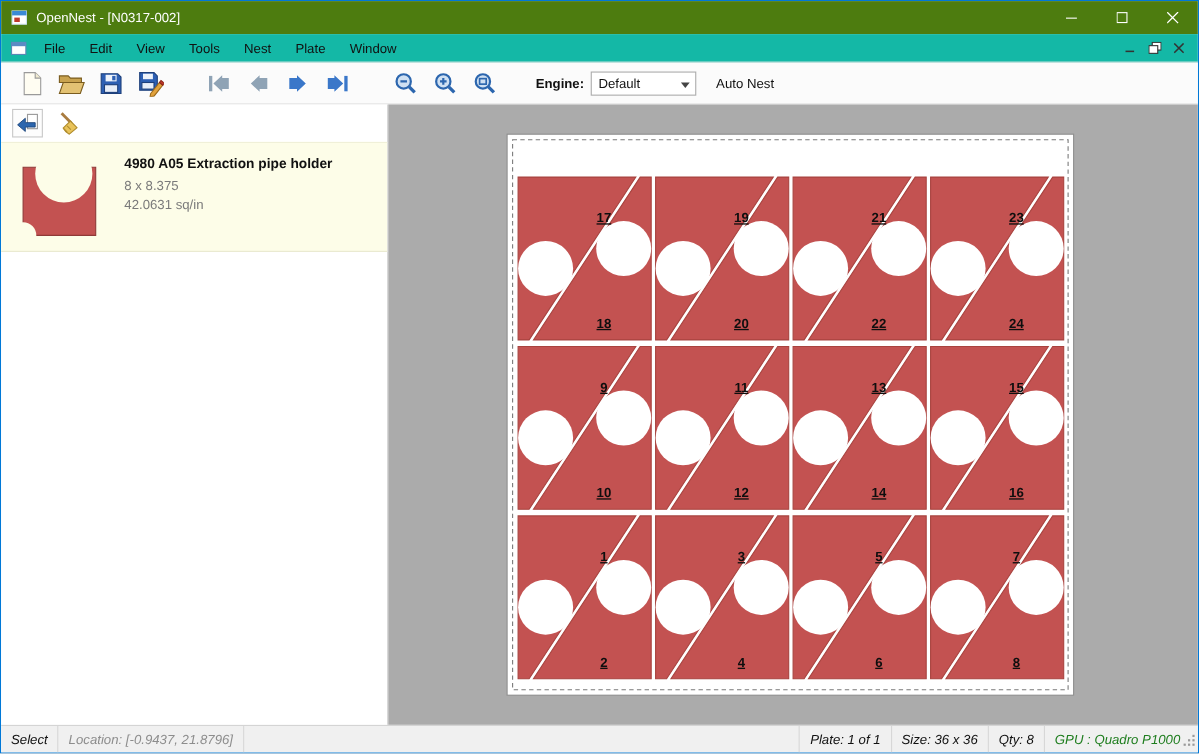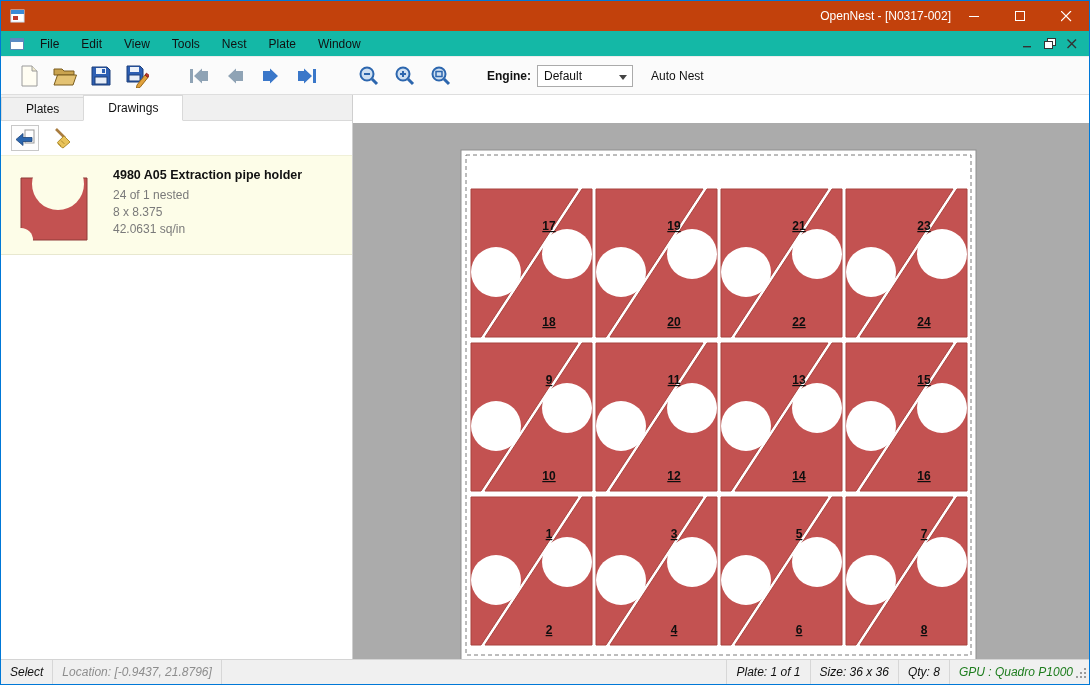--- a/index.html
+++ b/index.html
@@ -1,20 +1,20 @@
 <!DOCTYPE html>
 <html><head>
 <meta charset="utf-8">
 <style>
   * { margin:0; padding:0; box-sizing:border-box; }
   html,body { width:1090px; height:685px; font-family:"Liberation Sans",sans-serif; font-size:12px; color:#111; }
   .window { width:1090px; height:685px; border:1px solid #0078D7; display:flex; flex-direction:column; background:#fff; overflow:hidden; }
 
   
-  .titlebar { height:30px; background:#c2410c; color:#fff; display:flex; align-items:center; flex:0 0 auto;text-align:right; }
+  .titlebar { height:30px; background:#4d7c0f; color:#fff; display:flex; align-items:center; flex:0 0 auto; }
   .app-icon { width:16px; height:16px; margin:0 7px 0 9px; flex:0 0 auto; }
   .title-text { flex:1; font-size:12px; }
   .tb-controls { display:flex; height:100%; }
   .tb-btn { width:46px; height:100%; display:flex; align-items:center; justify-content:center; }
 
   
   .menubar { height:26px; background:#14b8a6; border-bottom:1px solid #ececec; display:flex; align-items:stretch; position:relative; flex:0 0 auto; }
   .mdi-doc-icon { display:flex; align-items:center; padding:0 4px 0 8px; }
   .menu-item { padding:0 11px; display:flex; align-items:center; cursor:default; }
   .mdi-controls { position:absolute; right:6px; top:0; height:100%; display:flex; align-items:center; }
@@ -38,21 +38,21 @@
   .side-toolbar { height:34px; display:flex; align-items:center; gap:10px; padding-left:10px; flex:0 0 auto; }
   .side-btn { width:28px; height:26px; display:flex; align-items:center; justify-content:center; }
   .side-btn.boxed { border:1px solid #c8c8c8; background:#fdfdfd; }
 
   .drawing-item { background:#fdfde8; border-top:1px solid #f0f0d8; border-bottom:1px solid #e8e8cf; display:flex; padding:8px 8px 10px 10px; gap:18px; }
   .thumb { width:84px; flex:0 0 auto; display:flex; align-items:center; justify-content:center; }
   .drawing-meta { padding-top:4px; }
   .drawing-title { font-weight:bold; font-size:12.5px; margin-bottom:5px; }
   .drawing-sub { color:#7a7a7a; line-height:17px; }
 
-  .canvas { flex:1 1 auto; background:#ababab; position:relative; overflow:hidden;margin-top:28px; }
+  .canvas { flex:1 1 auto; background:#ababab; position:relative; overflow:hidden; }
   .canvas svg { display:block; }
   .part-label { font:700 12px "Liberation Sans",sans-serif; text-decoration:underline; fill:#0e0e0e; }
 
   
   .statusbar { height:25px; background:#f0f0f0; border-top:1px solid #d4d4d4; display:flex; align-items:stretch; flex:0 0 auto; font-size:12px; position:relative;font-style:italic; }
   .seg { display:flex; align-items:center; padding:0 9px; border-right:1px solid #d7d7d7; }
   .seg.right { border-right:none; border-left:1px solid #d7d7d7; }
   .seg-spacer { flex:1; }
   .loc { color:#8d8d8d; }
   .gpu { color:#1e7d1e; padding-right:16px; }
@@ -210,24 +210,20 @@
     <span class="engine-combo">
       <span>Default</span>
       <span class="chev"></span>
     </span>
     <span class="autonest">Auto Nest</span>
   </div>
 
   <div class="main">
 
     <div class="sidebar">
-      <div class="tabsrow">
-        <span class="tab">Plates</span>
-        <span class="tab active">Drawings</span>
-      </div>
 
       <div class="side-toolbar">
         <span class="side-btn boxed">
           <svg width="22" height="20" viewBox="0 0 22 20">
             <rect x="11" y="2" width="9" height="13" fill="#fff" stroke="#999"></rect>
             <path d="M18 9.5 h-9 v-4 l-7 6 7 6 v-4 h9 z" fill="#2c66ae" stroke="#1d447a" stroke-width="0.8"></path>
           </svg>
         </span>
         <span class="side-btn">
           <svg width="22" height="22" viewBox="0 0 22 22">
@@ -241,21 +237,20 @@
       <div class="drawing-item">
         <span class="thumb">
           <svg width="84" height="80" viewBox="0 0 84 80">
             <path d="M10 14 H76 V76 H10 Z" fill="#C35251" stroke="#8f3a38"></path>
             <circle cx="47" cy="20" r="26" fill="#fdfde8"></circle>
             <circle cx="10" cy="76" r="12" fill="#fdfde8"></circle>
           </svg>
         </span>
         <span class="drawing-meta">
           <div class="drawing-title">4980 A05 Extraction pipe holder</div>
-          <div class="drawing-sub">24 of 1 nested</div>
           <div class="drawing-sub">8 x 8.375</div>
           <div class="drawing-sub">42.0631 sq/in</div>
         </span>
       </div>
     </div>
 
     <div class="canvas">
       <svg id="nest-svg" width="738" height="566" viewBox="0 0 738 566">
         <rect x="108" y="27" width="515" height="510" fill="#ffffff" stroke="#8f8f8f"></rect>
         <rect x="113" y="32" width="505" height="500" fill="none" stroke="#7a7a7a" stroke-dasharray="4 3"></rect>

